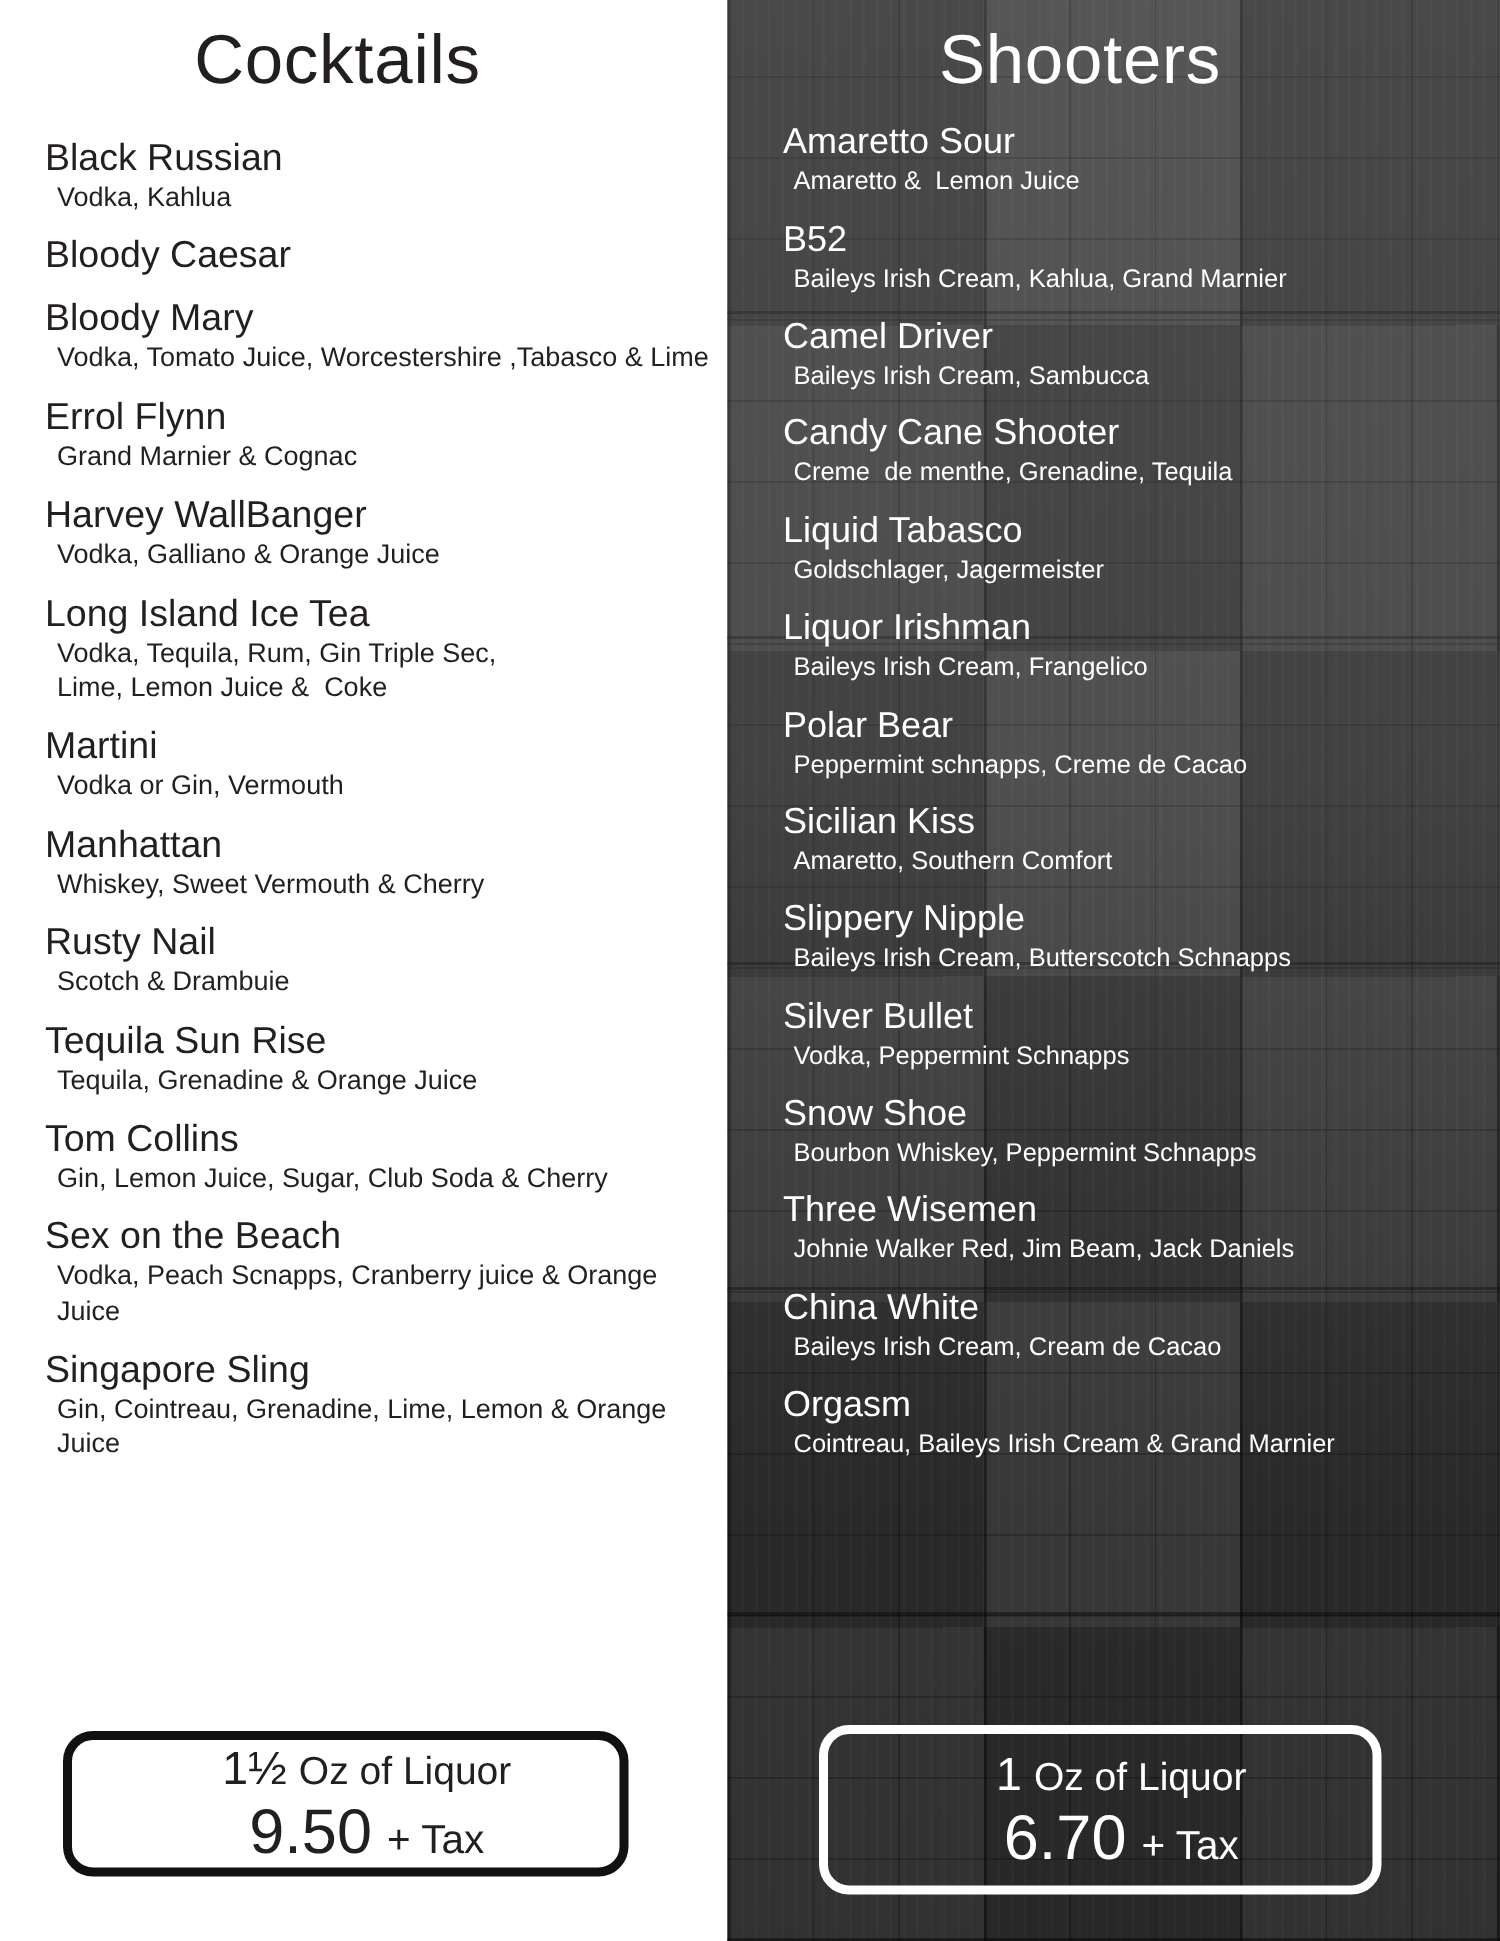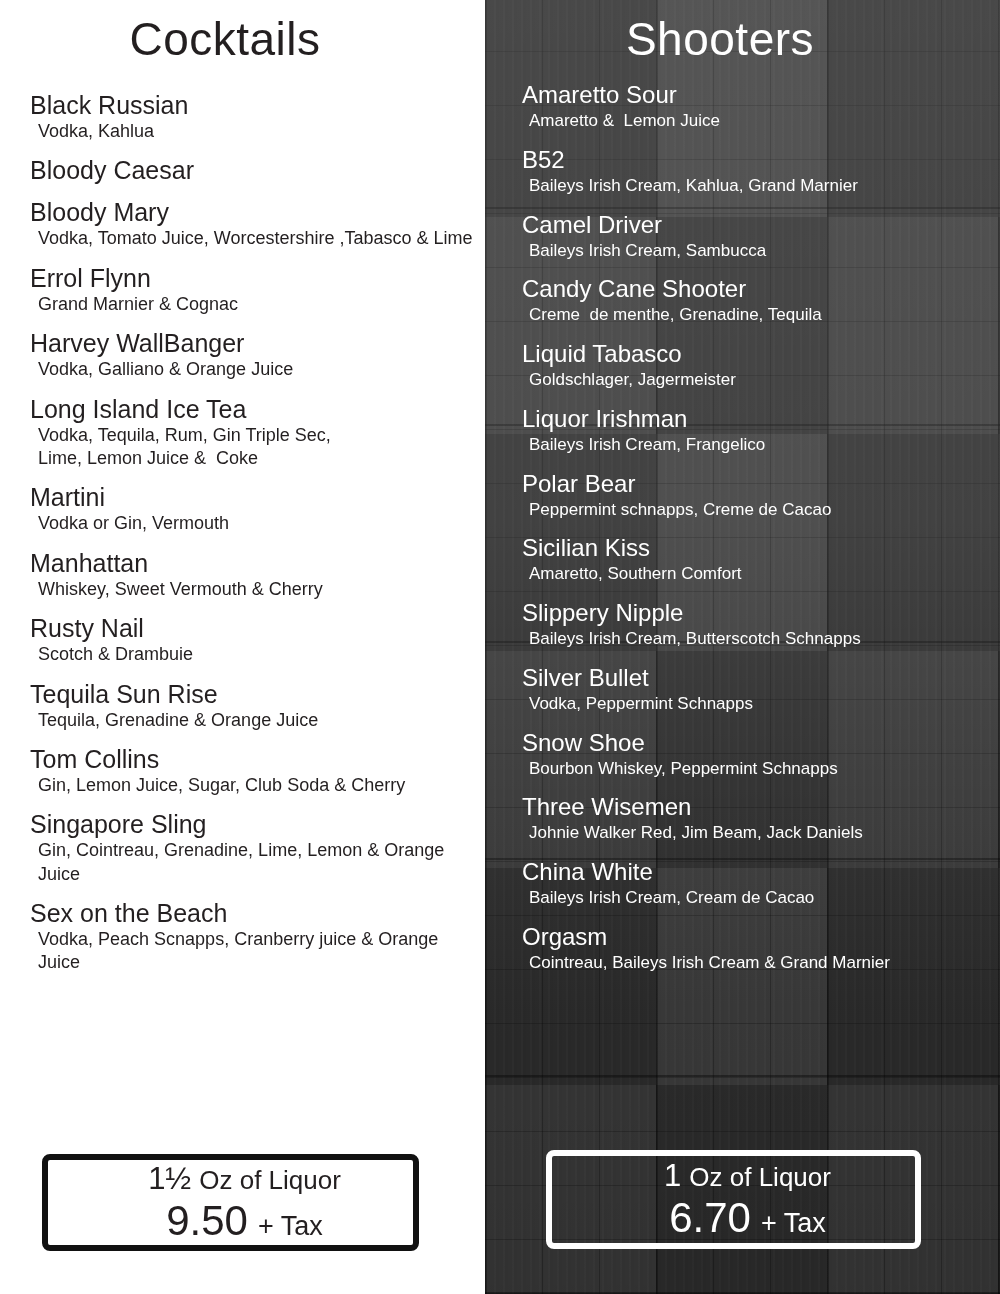--- a/index.html
+++ b/index.html
@@ -59,28 +59,28 @@
   .item-ingredients {
     font-size: 18px; line-height: 1.3; margin: 0 0 3px 0;
     padding-left: 8px; white-space: pre-wrap; max-width: 452px;
   }
   .panel-right .item-ingredients { font-size: 17px; line-height: 1.34; padding-left: 7px; max-width: 470px; }
 
   
   .price-box {
     position: absolute; box-sizing: border-box;
     display: flex; flex-direction: column; align-items: center; justify-content: center;
-    border-radius: 8px; text-align: center; padding-left: 28px;
+    border-radius: 20px; text-align: center; padding-left: 28px;
   }
   .price-box-left {
     left: 42px; top: 1154px; width: 377px; height: 97px;
     border: 6px solid #111111; color: var(--left-text, #231f20); background: #ffffff;
   }
   .price-box-right {
-    left: 546px; top: 1150px; width: 375px; height: 99px;
+    left: 546px; top: 1150px; width: 375px; height: 113px;
     border: 6px solid #ffffff; color: var(--right-text, #ffffff); background: transparent;
   }
   .pb-line1 { line-height: 1.1; }
   .pb-qty  { font-size: 31px; }
   .pb-unit { font-size: 26px; margin-left: 8px; }
   .pb-line2 { line-height: 1.05; margin-top: 2px; }
   .pb-price { font-size: 42px; }
   .pb-tax  { font-size: 27px; margin-left: 10px; }
 </style>
 </head>
@@ -141,27 +141,27 @@
           <div class="item-name">Tequila Sun Rise</div>
           <div class="item-ingredients">Tequila, Grenadine &amp; Orange Juice</div>
         </div>
 
         <div class="menu-item">
           <div class="item-name">Tom Collins</div>
           <div class="item-ingredients">Gin, Lemon Juice, Sugar, Club Soda &amp; Cherry</div>
         </div>
 
         <div class="menu-item">
+          <div class="item-name">Sex on the Beach</div>
+          <div class="item-ingredients">Vodka, Peach Scnapps, Cranberry juice &amp; Orange Juice</div>
+        </div>
+
+        <div class="menu-item">
           <div class="item-name">Singapore Sling</div>
           <div class="item-ingredients">Gin, Cointreau, Grenadine, Lime, Lemon &amp; Orange Juice</div>
-        </div>
-
-        <div class="menu-item">
-          <div class="item-name">Sex on the Beach</div>
-          <div class="item-ingredients">Vodka, Peach Scnapps, Cranberry juice &amp; Orange Juice</div>
         </div>
       </div>
   </section>
 
   <section class="panel-right">
     <h1 class="panel-title">Shooters</h1>
     <div class="menu-list" id="shooters-list">
 
         <div class="menu-item">
           <div class="item-name">Amaretto Sour</div>

